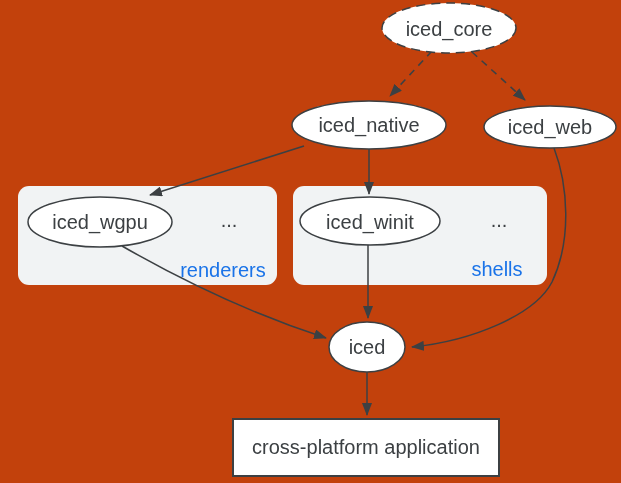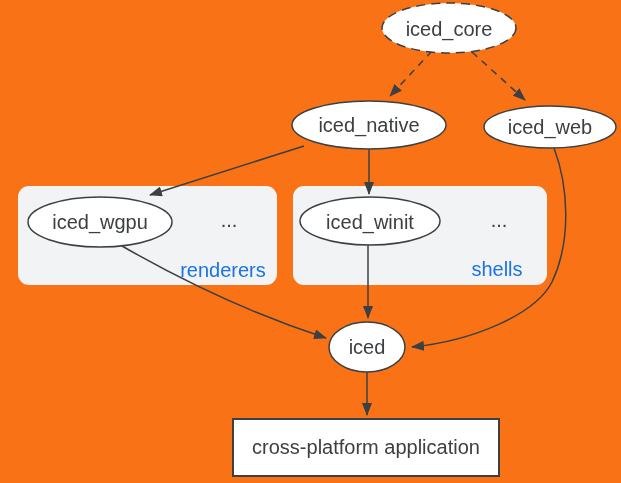--- a/index.html
+++ b/index.html
@@ -5,21 +5,21 @@
   html, body {
     margin: 0;
     padding: 0;
     background: #ffffff;
     font-family: "Liberation Sans", sans-serif;
   }
   .canvas {
     position: relative;
     width: 621px;
     height: 483px;
-    background: #f97316;
+    background: #c2410c;
     overflow: hidden;
   }
   svg { display: block; }
   .node-label {
     font-family: "Liberation Sans", sans-serif;
     font-size: 20px;
     fill: #3c4043;
   }
   .group-label {
     font-family: "Liberation Sans", sans-serif;

